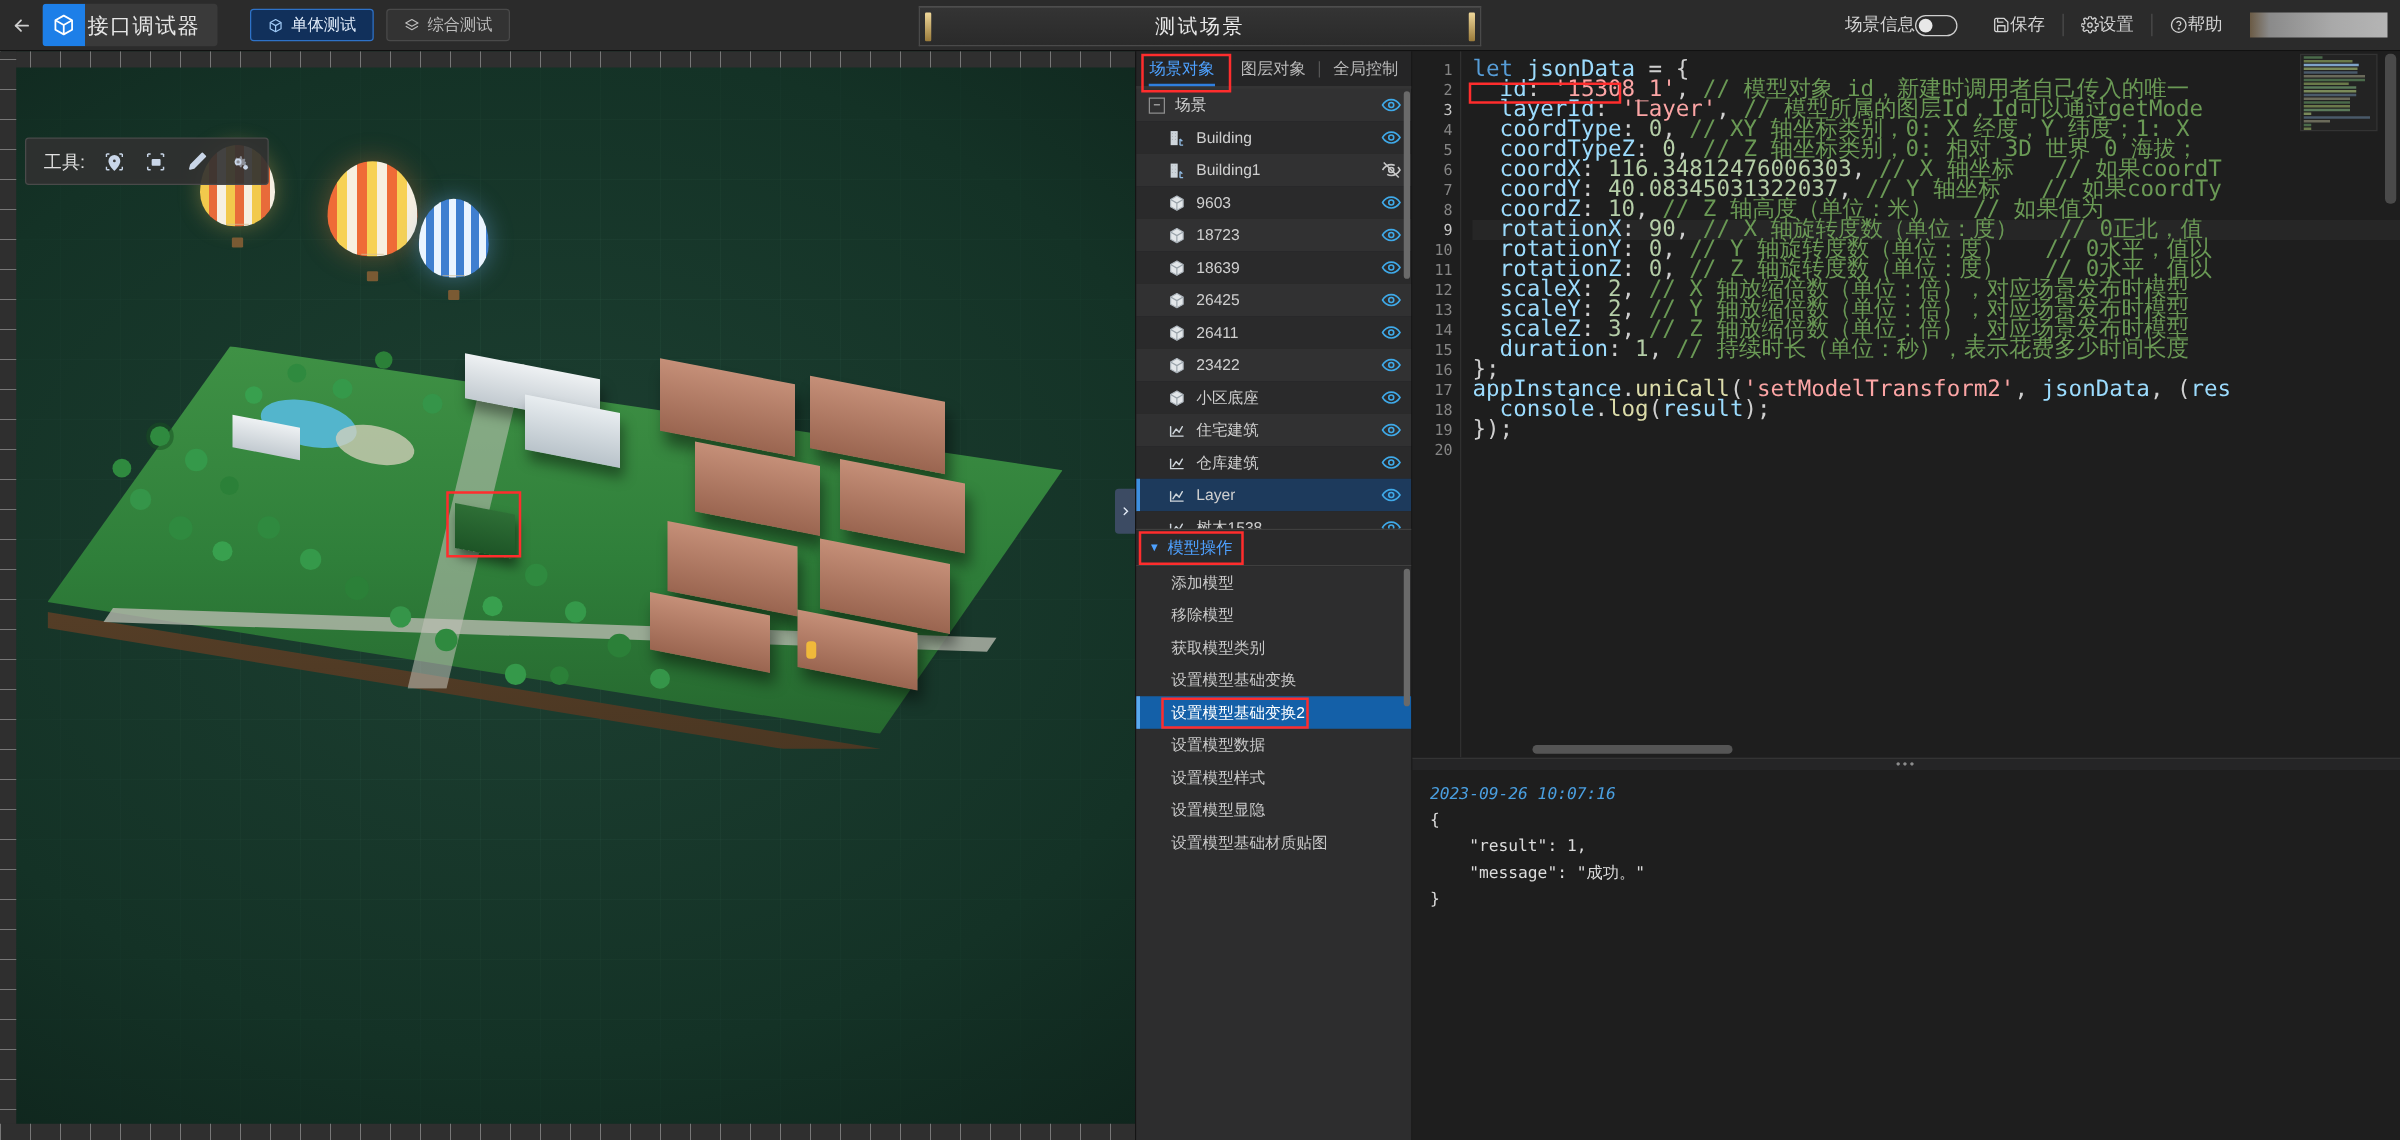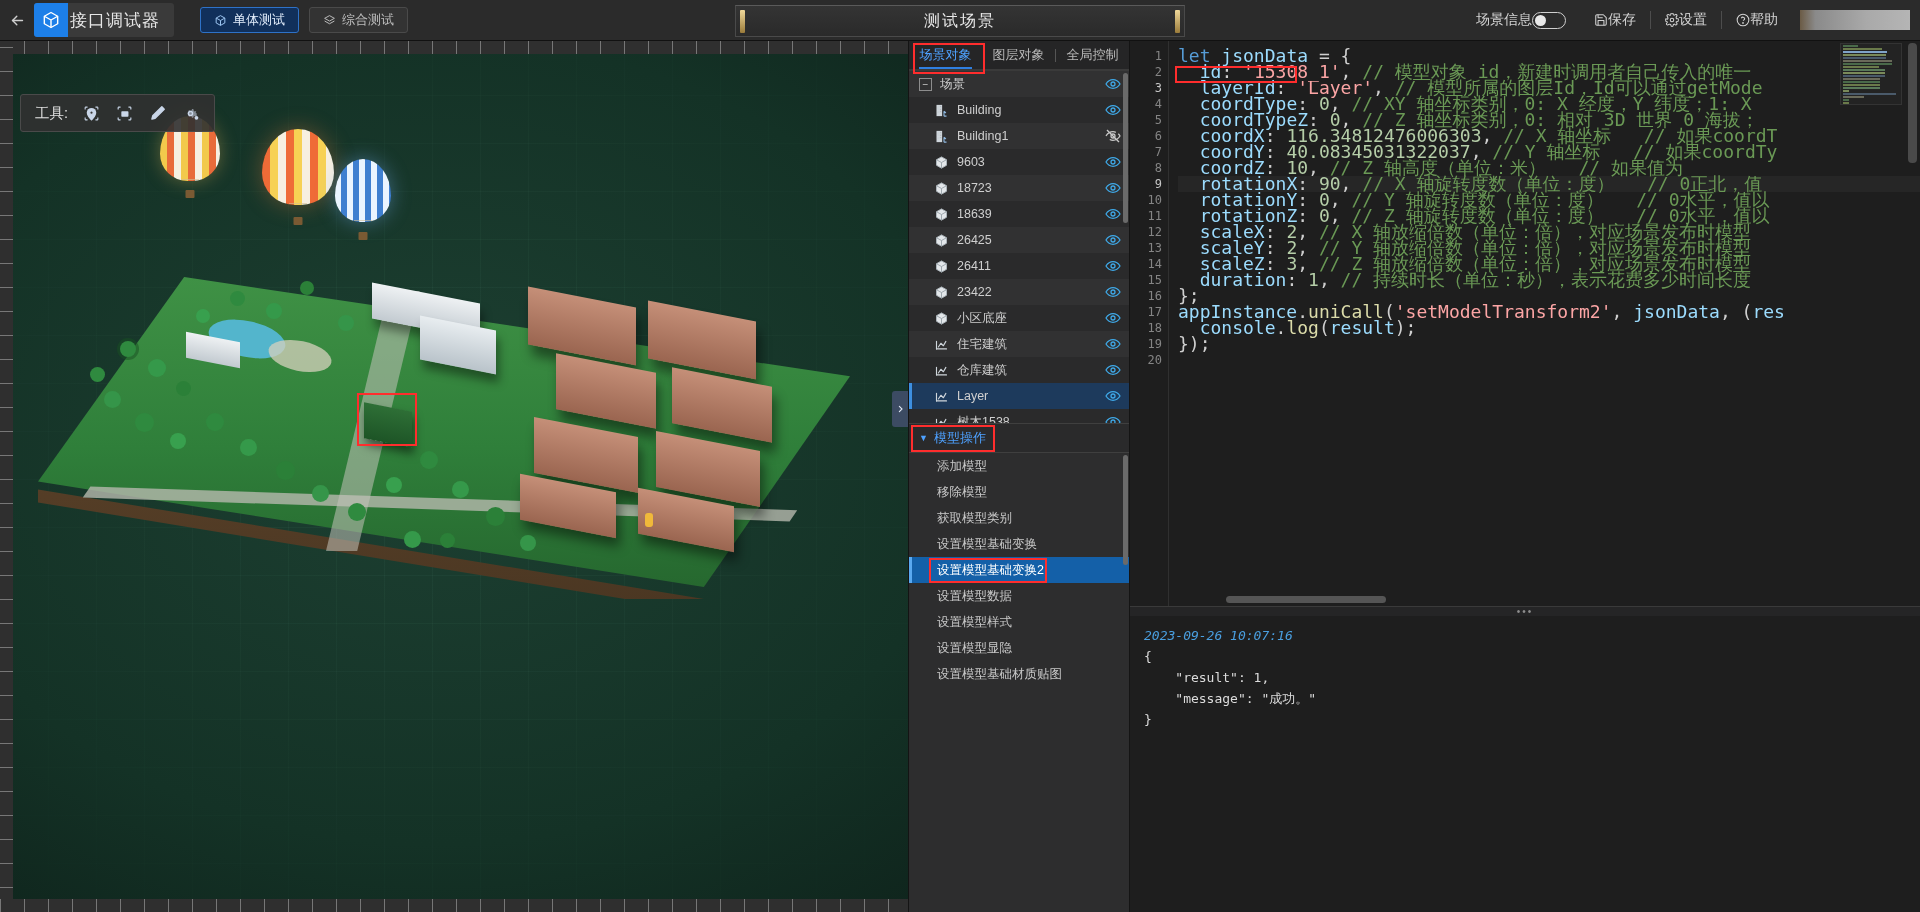--- a/index.html
+++ b/index.html
@@ -103,21 +103,21 @@
   .vp-ruler-left {
     position:absolute; top:0; bottom:0; left:0; width:13px; background:#2f2f2f;
     background-image:repeating-linear-gradient(0deg, #777 0 1px, transparent 1px 24px);
   }
   .vp-ruler-bottom {
     position:absolute; bottom:0; left:0; right:0; height:13px; background:#2f2f2f;
     background-image:repeating-linear-gradient(90deg, #777 0 1px, transparent 1px 24px);
   }
 
   .tools-panel {
-    position:absolute; left:20px; top:53px; height:38px;
+    position:absolute; left:20px; top:69px; height:38px;
     background:#303030e8; border:1px solid #4a4a4a; border-radius:3px;
     display:flex; align-items:center; gap:14px; padding:0 14px; z-index:6;
   }
   .tools-label { font-size:14.5px; color:#e0e0e0; white-space:nowrap; }
   .tool-btn { width:19px; height:19px; cursor:pointer; display:flex; align-items:center; justify-content:center; }
   .tool-btn svg { width:19px; height:19px; }
 
   
   .scene-art { position:absolute; inset:0; }
   .balloon { position:absolute; }

